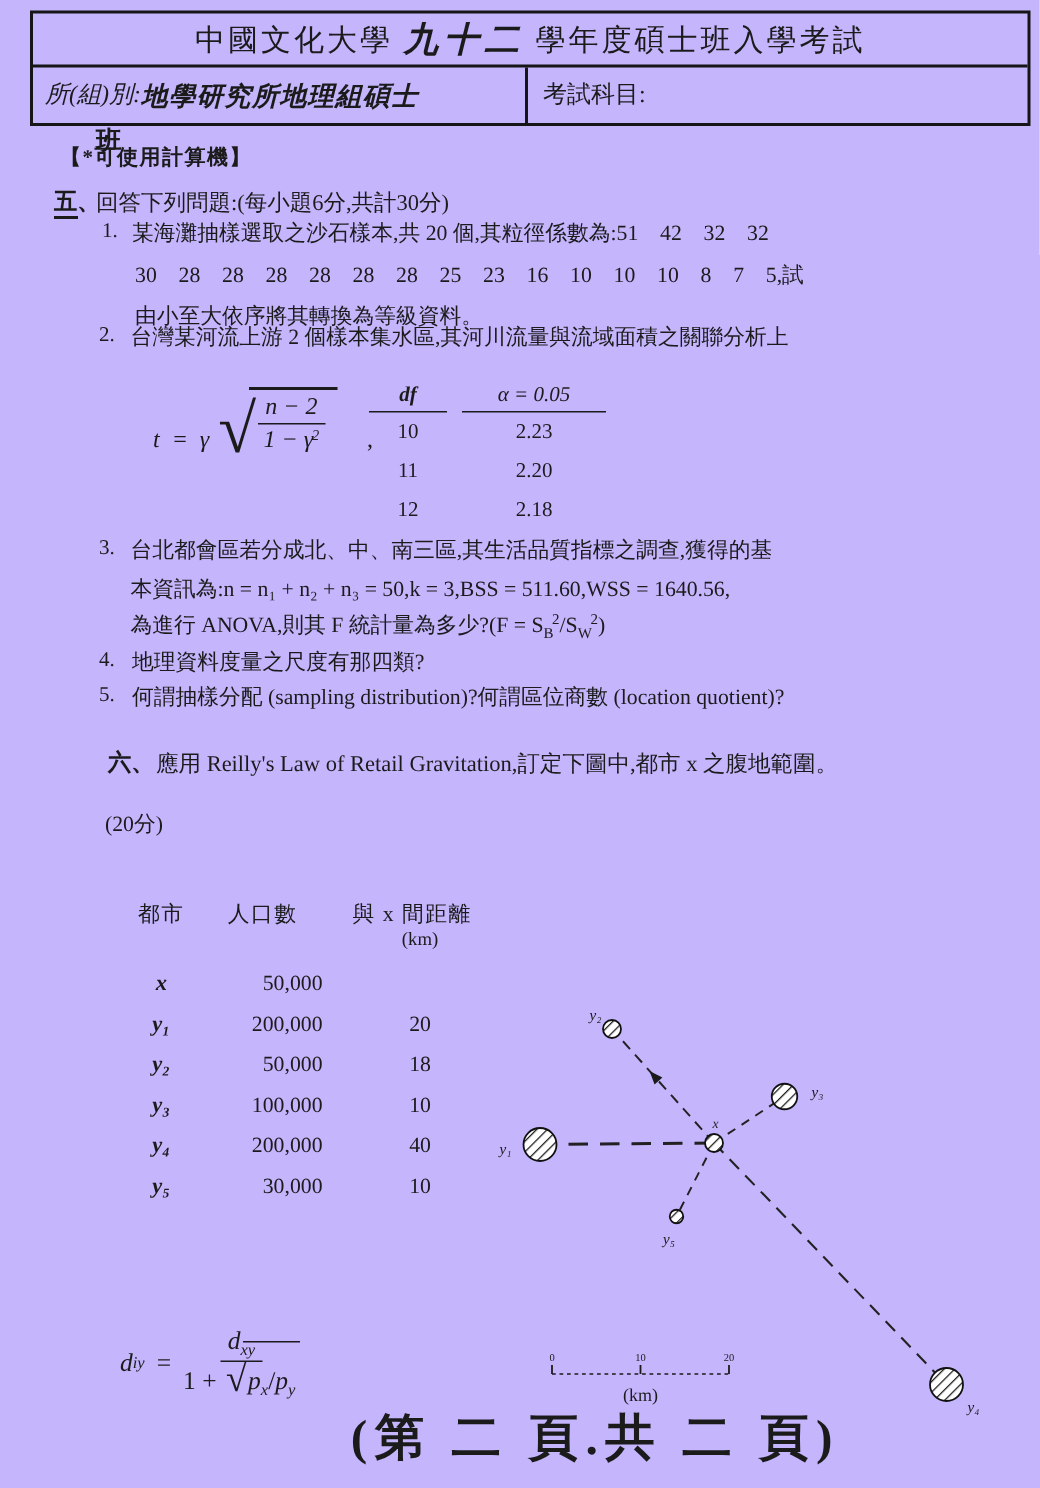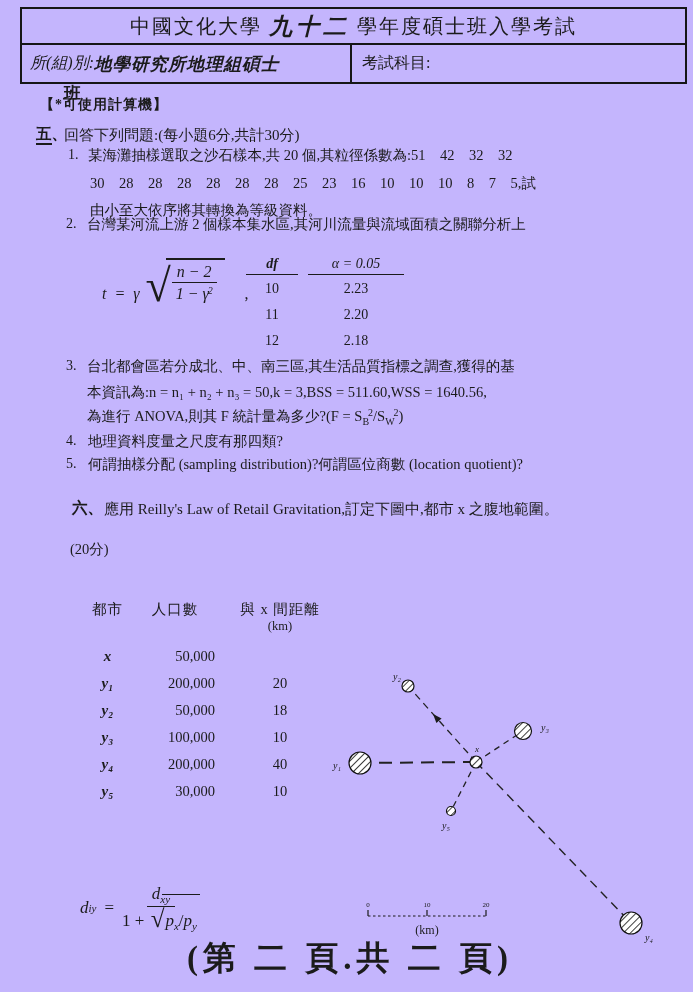--- a/index.html
+++ b/index.html
@@ -42,40 +42,40 @@
   .dft .h2{width:96px;border-bottom:1.5px solid #1b1b1b;font-style:italic;padding-bottom:2px;margin-left:10px;text-align:center;}
   .dft .row{display:flex;height:25px;align-items:center;margin-top:1px;}
   .dft .row:first-of-type{margin-top:4px;}
   .dft .c1{width:52px;}
   .dft .c2{width:96px;margin-left:10px;}
   
   .ct{position:absolute;left:80px;top:600px;font-size:14.5px;}
   .ct .hdr{display:flex;letter-spacing:1px;}
   .ct .hc1{width:55px;text-align:center;}
   .ct .hc2{width:80px;text-align:center;}
-  .ct .hc3{width:90px;margin-left:20px;text-align:center;}
+  .ct .hc3{width:90px;margin-left:20px;text-align:left;}
   .ct .unit{margin-left:155px;width:90px;text-align:center;font-size:12.5px;height:20px;}
   .ct .row{display:flex;height:27px;align-items:center;}
   .ct .c1{width:55px;text-align:center;font-style:italic;font-weight:bold;font-size:15px;}
   .ct .c2{width:80px;text-align:right;}
   .ct .c3{width:90px;margin-left:20px;text-align:center;}
   
   .diagram{position:absolute;left:0;top:0;pointer-events:none;}
   .diagram text{font-family:"Liberation Serif","DejaVu Serif",serif;fill:#1b1b1b;}
   .node-label{font-style:italic;font-size:10px;}
   .scale-num{font-size:7px;}
   .scale-unit{font-size:12px;}
   
   .fd{position:absolute;left:80px;top:884px;display:flex;align-items:center;font-style:italic;font-size:17px;}
   .fd .eq{margin:0 8px;font-style:normal;}
   .fd sub,.fd .sb{font-size:11px;vertical-align:-4px;}
   .rad2{font-size:25px;font-style:normal;line-height:18px;margin:0 -2px 0 2px;transform:translateY(1px);display:inline-block;}
   .ovl{border-top:1.5px solid #1b1b1b;padding:16px 3px;}
   
-  .footer{position:absolute;left:140px;top:936px;width:420px;text-align:center;font-size:33px;font-weight:bold;letter-spacing:5px;white-space:nowrap;}
+  .footer{position:absolute;left:140px;top:936px;width:420px;text-align:right;font-size:33px;font-weight:bold;letter-spacing:5px;white-space:nowrap;}
 </style>
 </head>
 <body>
 
 <div class="page">
 
   <div class="hdr-box">
     <div class="hdr-title">
       <span>中國文化大學</span>
       <span class="hdr-year">九十二</span>

